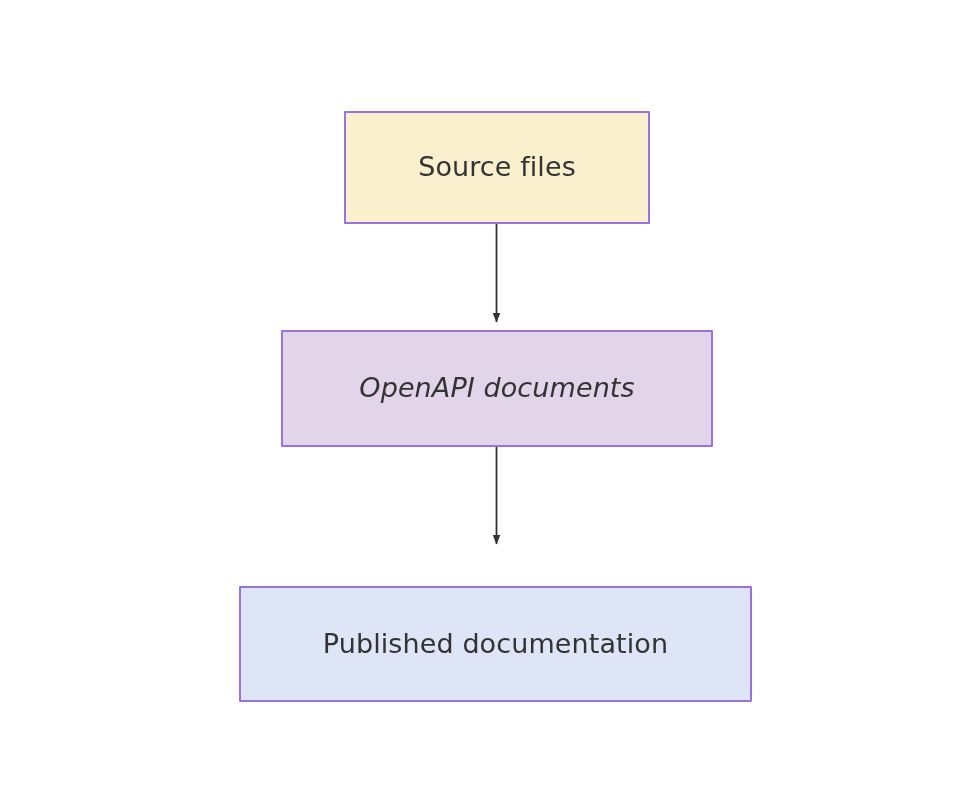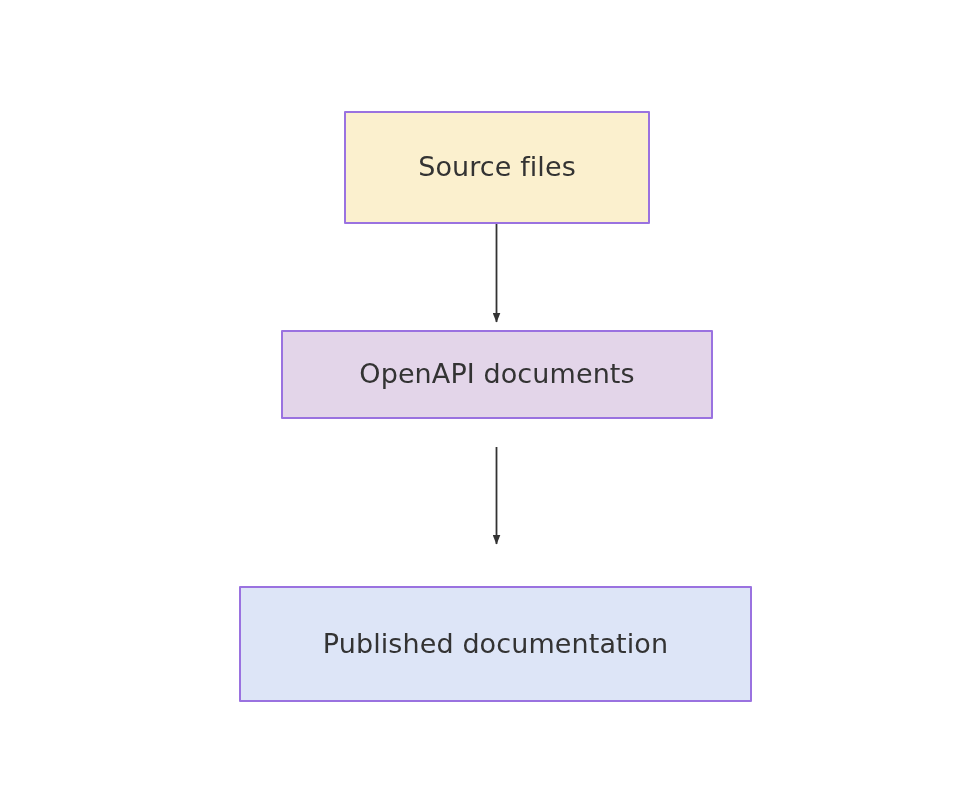--- a/index.html
+++ b/index.html
@@ -52,21 +52,22 @@
     left: 344px;
     top: 111px;
     width: 306px;
     height: 113px;
   }
   
   #node-openapi-documents {
     left: 281px;
     top: 330px;
     width: 432px;
-    height: 89px;
+    height: 117px;
+    font-style: italic;
   }
   
   #node-published-documentation {
     left: 239px;
     top: 552px;
     width: 513px;
     height: 116px;
   }
 </style>
 </head>

